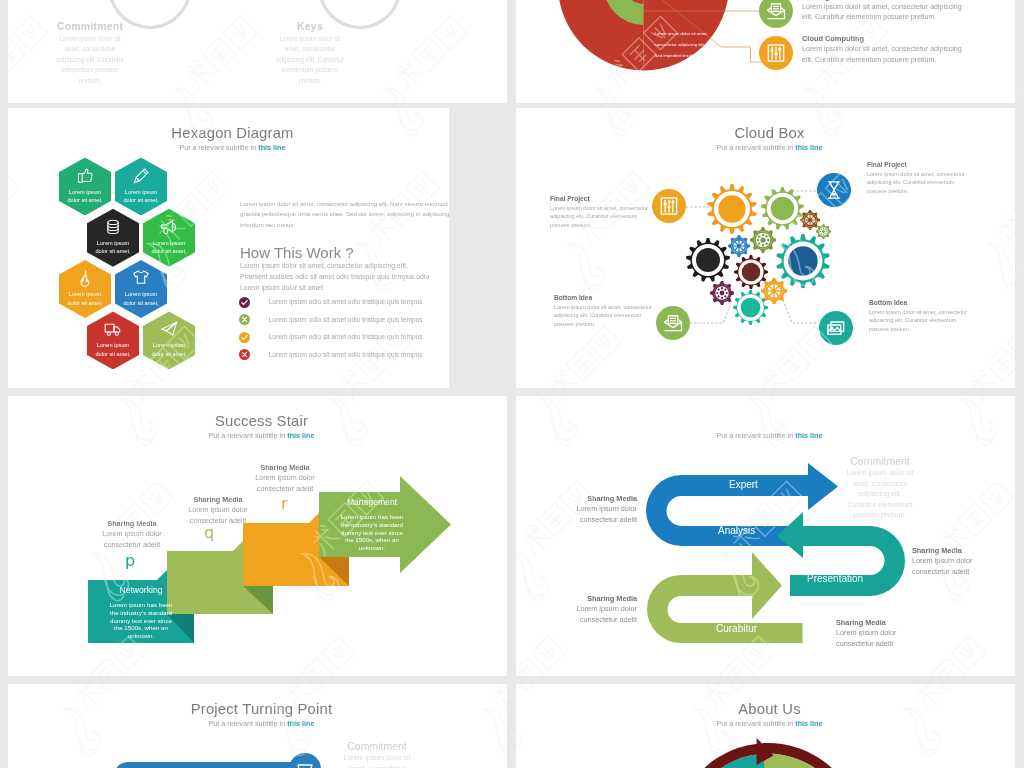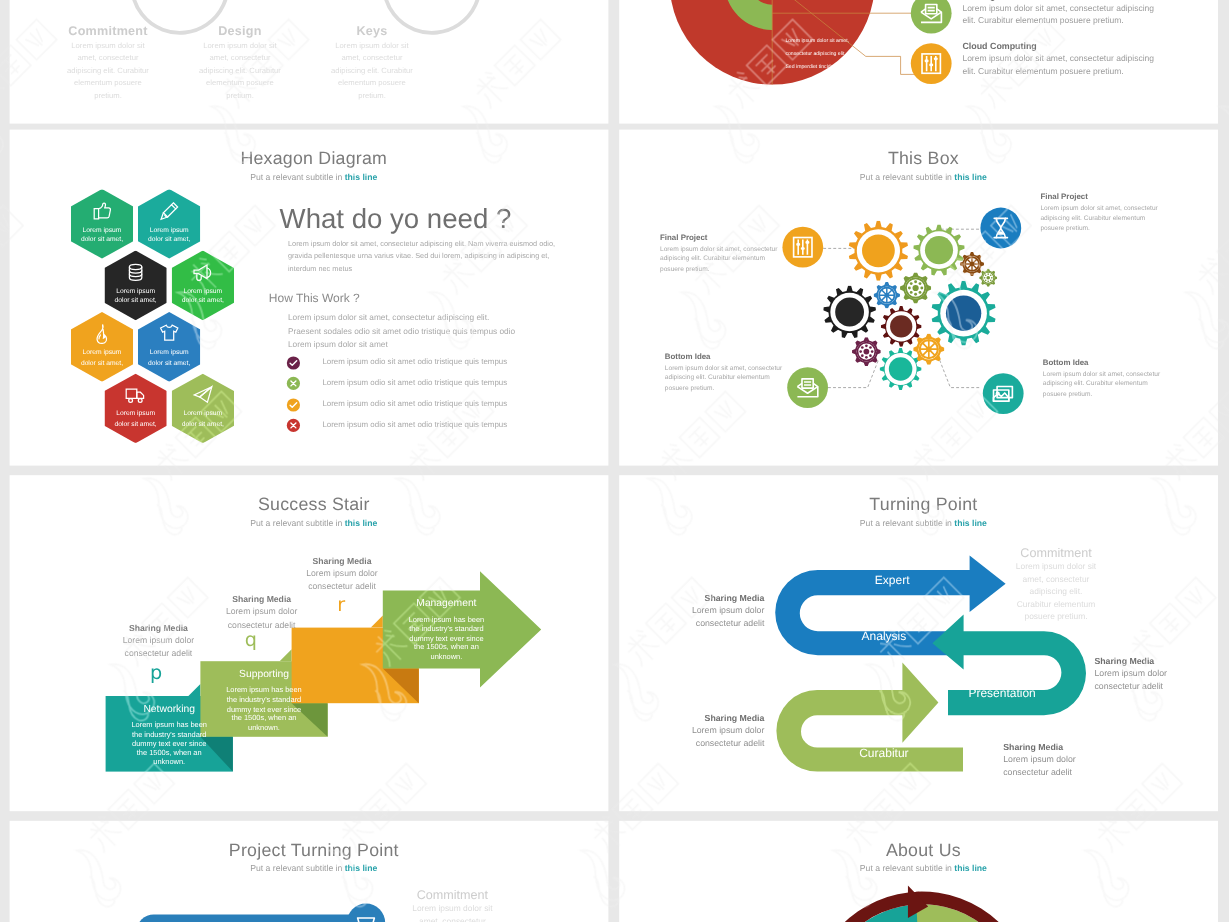--- a/index.html
+++ b/index.html
@@ -10,41 +10,41 @@
   .s-title{position:absolute;left:4px;width:100%;text-align:center;color:#7b7b7b;font-weight:400;
            font-size:14.8px;letter-spacing:.2px;}
   .s-sub{position:absolute;left:4px;width:100%;text-align:center;color:#9d9d9d;font-size:7.2px;}
   .s-sub b{color:#2aa3ab;font-weight:700;}
   .ctr{position:absolute;}
   .wm{position:absolute;left:0;top:0;width:1024px;height:768px;pointer-events:none;mix-blend-mode:luminosity;opacity:.75;}
   .wm-svg{display:block;}
   
   #sl-circ  {left:8px;  top:-177px; width:499px; height:280px;}
   #sl-donut {left:516px;top:-177px; width:499px; height:280px;}
-  #sl-hex   {left:8px;  top:108px;  width:499px; height:280px;text-decoration:underline;}
+  #sl-hex   {left:8px;  top:108px;  width:441px; height:280px;text-decoration:underline;}
   #sl-gear  {left:516px;top:108px;  width:499px; height:280px;}
   #sl-stair {left:8px;  top:396px;  width:499px; height:280px;}
   #sl-turn  {left:516px;top:396px;  width:499px; height:280px;}
   #sl-iconic{left:8px;  top:684px;  width:499px; height:280px;}
   #sl-about {left:516px;top:684px;  width:499px; height:280px;}
   
   .circ-item{position:absolute;top:197px;width:90px;text-align:center;}
   .circ-t{color:#cdcdcd;font-size:10.5px;font-weight:700;letter-spacing:.2px;}
   .circ-b{color:#dcdcdc;font-size:6.4px;line-height:10.4px;margin-top:2px;padding:0 8px;}
   
   .hexwrap{position:absolute;left:51px;top:49.5px;width:140px;height:215px;}
   .hex{position:absolute;width:52px;height:58px;
        clip-path:polygon(50% 0%,100% 25%,100% 75%,50% 100%,0% 75%,0% 25%);}
   .hicon{position:absolute;left:50%;top:8px;margin-left:-10px;width:20px;height:20px;
          fill:none;stroke:#fff;stroke-width:1.25;stroke-linecap:round;stroke-linejoin="round";}
   .hex-l{position:absolute;left:3px;right:3px;top:30px;text-align:center;color:#fff;
          font-size:5.6px;line-height:8.4px;}
   .hx-head{position:absolute;left:225px;top:61px;color:#6f6f6f;font-size:23px;font-weight:400;letter-spacing:0px;}
   .hx-p{position:absolute;left:232px;top:91px;width:224px;color:#a8a8a8;font-size:6.1px;line-height:10.3px;}
-  .hx-h2{position:absolute;left:216px;top:136px;color:#8a8a8a;font-size:10px;font-weight:400;}
+  .hx-h2{position:absolute;left:232px;top:136px;color:#8a8a8a;font-size:15px;font-weight:400;}
   .hx-p2{position:absolute;left:232px;top:152px;width:196px;color:#a8a8a8;font-size:6.9px;line-height:11.2px;}
   .hx-bul{position:absolute;left:231px;top:188.5px;width:250px;}
   .bul{position:relative;height:17.55px;}
   .bdot{position:absolute;left:0;top:0;width:11px;height:11px;border-radius:50%;display:block;}
   .bdot svg{width:11px;height:11px;display:block;}
   .btxt{position:absolute;left:29.7px;top:1.8px;color:#a8a8a8;font-size:6.6px;white-space:nowrap;}
   
   .gear{position:absolute;}
   .gc{position:absolute;}
   .gc-ico{position:absolute;width:34px;height:34px;border-radius:50%;}
@@ -94,24 +94,20 @@
         <path d="M104.5 20 A40 40 0 1 0 175 12"></path>
         <path d="M314.5 20 A40 40 0 1 0 385 12"></path>
       </g>
       <path d="M199.7 43 L194 15.5 L168.5 21.3 Z" fill="#dcdcdc"></path>
       <path d="M409.7 43 L404 15.5 L378.5 21.3 Z" fill="#dcdcdc"></path>
     </svg>
     <div class="circ-item" style="left:37px">
       <div class="circ-t">Commitment</div>
       <div class="circ-b">Lorem ipsum dolor sit amet, consectetur adipiscing elit. Curabitur elementum posuere pretium.</div>
     </div>
-    <div class="circ-item" style="left:147px">
-      <div class="circ-t">Design</div>
-      <div class="circ-b">Lorem ipsum dolor sit amet, consectetur adipiscing elit. Curabitur elementum posuere pretium.</div>
-    </div>
     <div class="circ-item" style="left:257px">
       <div class="circ-t">Keys</div>
       <div class="circ-b">Lorem ipsum dolor sit amet, consectetur adipiscing elit. Curabitur elementum posuere pretium.</div>
     </div>
   </div>
 
   <div class="slide" id="sl-donut">
     <svg class="ctr" style="left:0;top:0" width="499" height="280" viewBox="0 0 499 280">
       <circle cx="127.5" cy="162" r="85.5" fill="#c0392b"></circle>
       <path d="M108.5 162 A19 19 0 0 0 127.5 181 L127.5 202 A40 40 0 0 1 87.5 162 Z" fill="#8cb854"></path>
@@ -225,21 +221,20 @@
       </div>
       <div class="hex" style="left:84px;top:153.9px;background:#9ebd5a">
         <svg class="hicon" viewBox="0 0 24 24">
             <path d="M21 4L3.4 12.1l5.5 2.1L21 4z"></path>
             <path d="M21 4l-4.4 15.4-7.7-5.2L21 4z"></path>
           </svg>
         <div class="hex-l">Lorem ipsum dolor sit amet,</div>
       </div>
     </div>
 
-    <div class="hx-head">What do yo need ?</div>
     <div class="hx-p">Lorem ipsum dolor sit amet, consectetur adipiscing elit. Nam viverra euismod odio, gravida pellentesque urna varius vitae. Sed dui lorem, adipiscing in adipiscing et, interdum nec metus</div>
     <div class="hx-h2">How This Work ?</div>
     <div class="hx-p2">Lorem ipsum dolor sit amet, consectetur adipiscing elit. Praesent sodales odio sit amet odio tristique quis tempus odio Lorem ipsum dolor sit amet</div>
     <div class="hx-bul">
       <div class="bul">
           <span class="bdot" style="background:#6b2249">
             <svg viewBox="0 0 16 16">
               <path d="M4 8.2l2.6 2.6L12 5.2" fill="none" stroke="#fff" stroke-width="1.7" stroke-linecap="round" stroke-linejoin="round"></path>
             </svg>
           </span>
@@ -266,21 +261,21 @@
             <svg viewBox="0 0 16 16">
               <path d="M5 5l6 6M11 5l-6 6" fill="none" stroke="#fff" stroke-width="1.7" stroke-linecap="round"></path>
             </svg>
           </span>
           <span class="btxt">Lorem ipsum odio sit amet odio tristique quis tempus</span>
         </div>
     </div>
   </div>
 
   <div class="slide" id="sl-gear">
-    <div class="s-title" style="top:17px">This Box</div>
+    <div class="s-title" style="top:17px">Cloud Box</div>
     <div class="s-sub" style="top:34.5px"><span>Put a relevant subtitle in </span><b>this line</b></div>
     <svg class="ctr" style="left:0;top:0" width="499" height="280" viewBox="0 0 499 280">
       <g stroke="#9a9a9a" stroke-width="0.7" fill="none" stroke-dasharray="2.4 1.8">
         <path d="M170 99 L196 99"></path>
         <path d="M268 83 L318 83"></path>
         <path d="M174 215 L207 215 L216 192"></path>
         <path d="M300 215 L276 215 L267 192"></path>
       </g>
     </svg>
     <div class="gearbox">
@@ -479,24 +474,20 @@
         <path d="M235 190 L265 190 L265 218 Z" fill="#6d963c"></path>
         <path d="M301 127 L311 117 L311 127 Z" fill="#f0a31e"></path>
         <rect x="235" y="127" width="106" height="63" fill="#f0a31e"></rect>
         <path d="M311 161 L341 161 L341 190 Z" fill="#c87a11"></path>
         <path d="M311 96 L392 96 L392 80 L443 128.5 L392 177 L392 161 L311 161 Z" fill="#8cb854"></path>
     </svg>
     <div class="stp" style="left:80px;top:184px">
       <div class="stp-l">Networking</div>
       <div class="stp-b">Lorem ipsum has been the industry's standard dummy text ever since the 1500s, when an unknown.</div>
     </div>
-    <div class="stp" style="left:159px;top:155px">
-      <div class="stp-l">Supporting</div>
-      <div class="stp-b">Lorem ipsum has been the industry's standard dummy text ever since the 1500s, when an unknown.</div>
-    </div>
     <div class="stp" style="left:311px;top:96px;width:106px">
       <div class="stp-l">Management</div>
       <div class="stp-b">Lorem ipsum has been the industry's standard dummy text ever since the 1500s, when an unknown.</div>
     </div>
     <div class="stn" style="left:76px;top:123px">
       <div class="stn-t">Sharing Media</div>
       <div class="stn-b">Lorem ipsum dolor consectetur adelit</div>
     </div>
     <div class="stn" style="left:162px;top:99px">
       <div class="stn-t">Sharing Media</div>
@@ -505,21 +496,20 @@
     <div class="stn" style="left:229px;top:67px">
       <div class="stn-t">Sharing Media</div>
       <div class="stn-b">Lorem ipsum dolor consectetur adelit</div>
     </div>
     <div class="stq" style="left:117px;top:158px;color:#17a398">p</div>
     <div class="stq" style="left:196px;top:130px;color:#9ebd5a">q</div>
     <div class="stq" style="left:273px;top:101px;color:#f0a31e">r</div>
   </div>
 
   <div class="slide" id="sl-turn">
-    <div class="s-title" style="top:17px">Turning Point</div>
     <div class="s-sub" style="top:34.5px"><span>Put a relevant subtitle in </span><b>this line</b></div>
     <svg class="ctr" style="left:0;top:0" width="499" height="280" viewBox="0 0 499 280">
         <path d="M292.0 67.0 L322.0 90.5 L292.0 114.0 L292.0 100.0 L165.5 100.0 A15.0 15.0 0 0 0 165.5 130.0 L286.0 130.0 L286.0 150.0 L165.5 150.0 A35.5 35.5 0 0 1 165.5 79.0 L292.0 79.0 Z" fill="#1a7dc0"></path>
         <path d="M261.0 140.0 L287.0 116.0 L287.0 130.0 L354.0 130.0 A35.0 35.0 0 0 1 354.0 200.0 L274.0 200.0 L274.0 179.0 L354.0 179.0 A14.5 14.5 0 0 0 354.0 150.0 L287.0 150.0 L287.0 162.0 Z" fill="#17a398"></path>
         <path d="M236.0 156.0 L266.0 189.5 L236.0 223.0 L236.0 200.0 L165.0 200.0 A13.5 13.5 0 0 0 165.0 227.0 L286.5 227.0 L286.5 247.0 L165.0 247.0 A34.0 34.0 0 0 1 165.0 179.0 L236.0 179.0 Z" fill="#9ebd5a"></path>
     </svg>
     <div class="tlab" style="left:213px;top:83px">Expert</div>
     <div class="tlab" style="left:202px;top:129px">Analysis</div>
     <div class="tlab" style="left:291px;top:177px">Presentation</div>
     <div class="tlab" style="left:200px;top:227px">Curabitur</div>

